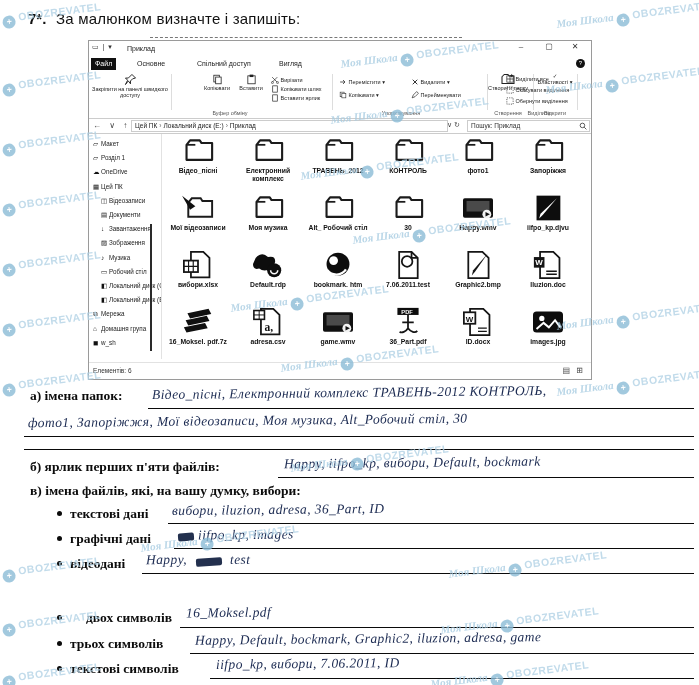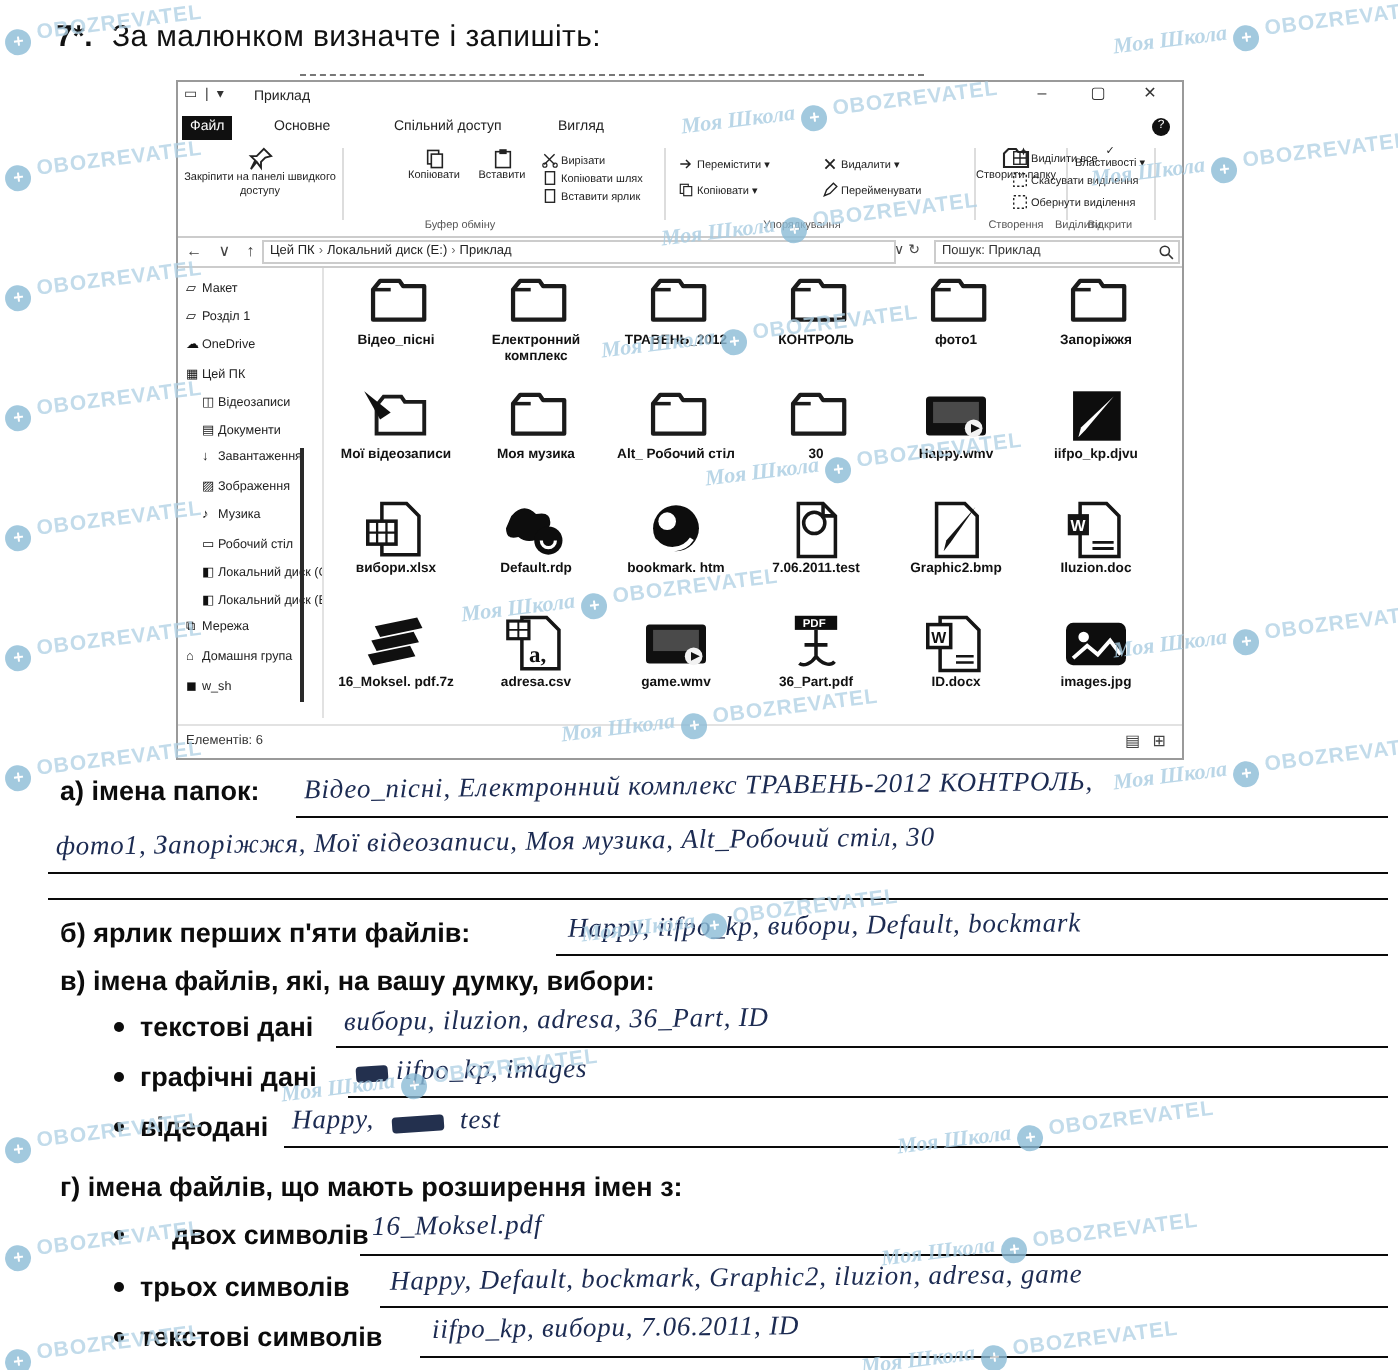--- a/index.html
+++ b/index.html
@@ -3,21 +3,21 @@
 <meta charset="utf-8">
 <style>
   html,body{margin:0;padding:0;background:#e9e9e9;}
   #page{position:relative;width:699px;height:685px;background:#ffffff;overflow:hidden;
         font-family:"Liberation Sans",sans-serif;color:#111;}
   .abs{position:absolute;}
 
   
   .task-num{font-weight:bold;font-size:15px;}
   .task-text{font-weight:normal;font-size:15px;letter-spacing:.2px;}
-  .prt{font-family:Liberation Sans, sans-serif;font-weight:bold;font-size:13.5px;color:#0c0c0c;white-space:nowrap;}
+  .prt{font-family:Liberation Serif, serif;font-weight:bold;font-size:13.5px;color:#0c0c0c;white-space:nowrap;}
   .dot{width:5px;height:5px;border-radius:50%;background:#0c0c0c;display:inline-block;}
 
   
   .hand{font-family:"Liberation Serif",serif;font-style:italic;font-size:13.5px;color:#1c2b52;
         white-space:nowrap;transform:rotate(-.6deg);letter-spacing:.4px;}
   .ansline{border-bottom:1.6px solid #0a0a0a;}
   .blot{display:inline-block;width:16px;height:8px;background:#23304e;border-radius:2px;transform:rotate(-4deg);}
 
   
   #win{left:88px;top:40px;width:502px;height:338px;background:#fff;border:1px solid #9a9a9a;font-size:7px;color:#222;}
@@ -431,21 +431,20 @@
   <span class="abs hand" style="left:198px;top:527px">iifpo_kp, images</span>
   <div class="abs ansline" style="left:174px;top:532px;width:520px;height:16px"></div>
 
   <span class="abs dot" style="left:57px;top:561px"></span>
   <span class="abs prt" style="left:70px;top:556px">відеодані</span>
   <span class="abs hand" style="left:146px;top:552px">Happy,</span>
   <span class="abs blot" style="left:196px;top:558px;width:26px"></span>
   <span class="abs hand" style="left:230px;top:552px">test</span>
   <div class="abs ansline" style="left:142px;top:557px;width:552px;height:16px"></div>
 
-  <span class="abs prt" style="left:30px;top:586px">г) імена файлів, що мають розширення імен з:</span>
 
   <span class="abs dot" style="left:57px;top:615px"></span>
   <span class="abs prt" style="left:86px;top:610px">двох символів</span>
   <span class="abs hand" style="left:186px;top:605px">16_Moksel.pdf</span>
   <div class="abs ansline" style="left:180px;top:611px;width:514px;height:16px"></div>
 
   <span class="abs dot" style="left:57px;top:641px"></span>
   <span class="abs prt" style="left:70px;top:636px">трьох символів</span>
   <span class="abs hand" style="left:195px;top:631px">Happy, Default, bockmark, Graphic2, iluzion, adresa, game</span>
   <div class="abs ansline" style="left:190px;top:637px;width:504px;height:16px"></div>

